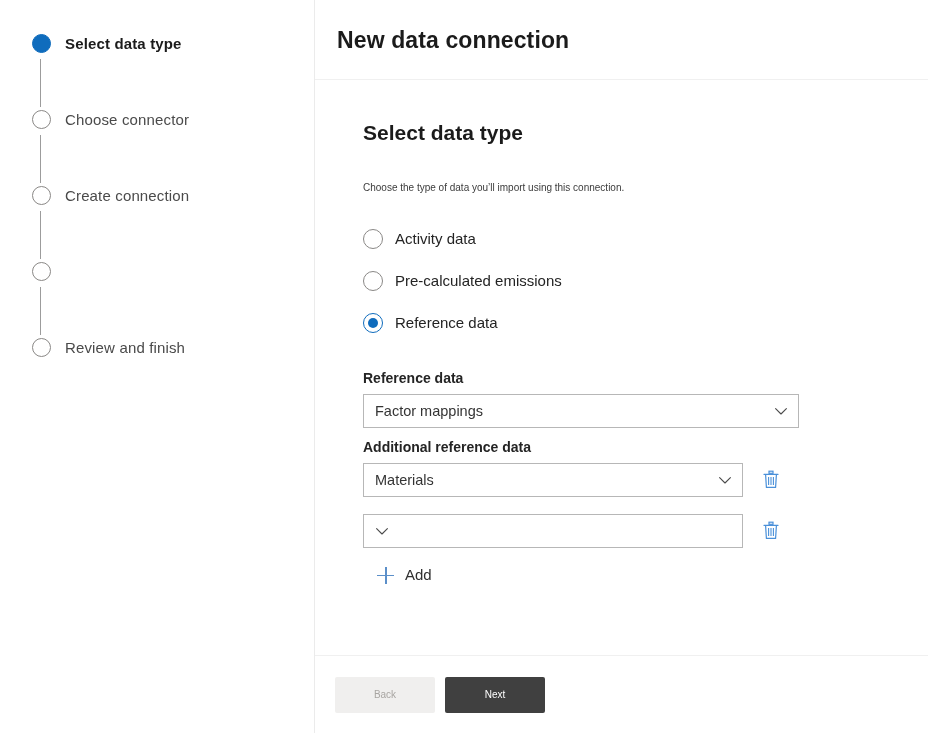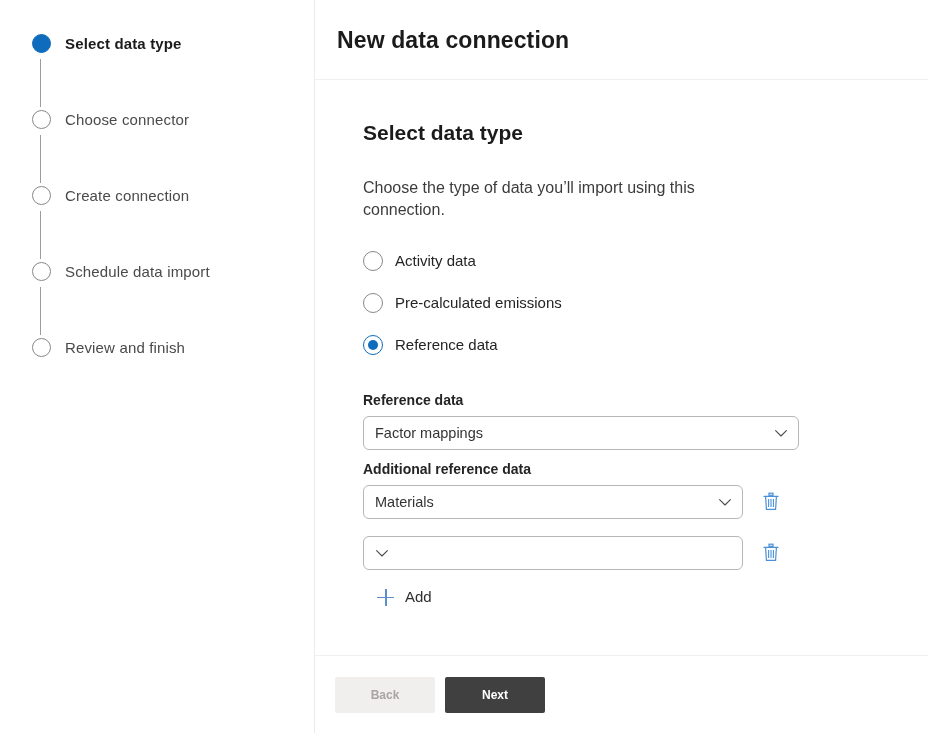--- a/index.html
+++ b/index.html
@@ -115,21 +115,21 @@
     overflow: hidden;
   }
   .section-title {
     font-size: 21px;
     line-height: 26px;
     font-weight: 600;
     color: #1b1b1b;
     margin: 0 0 31px 0;
   }
   .section-desc {
-    font-size: 16px;
+    font-size: 10px;
     line-height: 22px;
     color: #3c3c3c;
     max-width: 362px;
     margin: 0 0 24px 0;
   }
 
   
   .radio-group { margin: 0 0 0 0; }
   .radio-row {
     display: flex;
@@ -180,21 +180,21 @@
     color: #242424;
     margin-bottom: 6px;
   }
   .field-label.tight { margin-top: 9px; }
 
   .dropdown {
     position: relative;
     box-sizing: border-box;
     height: 34px;
     border: 1px solid #b7b7b7;
-    border-radius: 6px;
+    border-radius: 0;
     background: #ffffff;
     display: flex;
     align-items: center;
     padding: 0 10px 0 11px;
     cursor: pointer;
   }
   .dropdown.wide  { width: 436px; }
   .dropdown.narrow{ width: 380px; }
   .dropdown-value {
     font-size: 14.5px;
@@ -274,22 +274,22 @@
     align-items: center;
     padding-left: 20px;
     gap: 10px;
   }
   .btn {
     height: 36px;
     min-width: 100px;
     border: none;
     border-radius: 2px;
     font-family: "Liberation Sans", sans-serif;
-    font-size: 12px;
-    font-weight: 700;
+    font-size: 10px;
+    font-weight: 400;
     cursor: pointer;
     padding: 0 16px;
   }
   .btn-secondary {
     background: #f0efee;
     color: #a8a5a2;
     cursor: default;
   }
   .btn-primary {
     background: #404040;
@@ -325,21 +325,20 @@
         <div class="connector"></div>
       </div>
       <div class="step-label">Create connection</div>
     </div>
 
     <div class="step">
       <div class="step-marker">
         <div class="dot-outer inactive"></div>
         <div class="connector"></div>
       </div>
-      <div class="step-label">Schedule data import</div>
     </div>
 
     <div class="step">
       <div class="step-marker">
         <div class="dot-outer inactive"></div>
 
       </div>
       <div class="step-label">Review and finish</div>
     </div>
 

